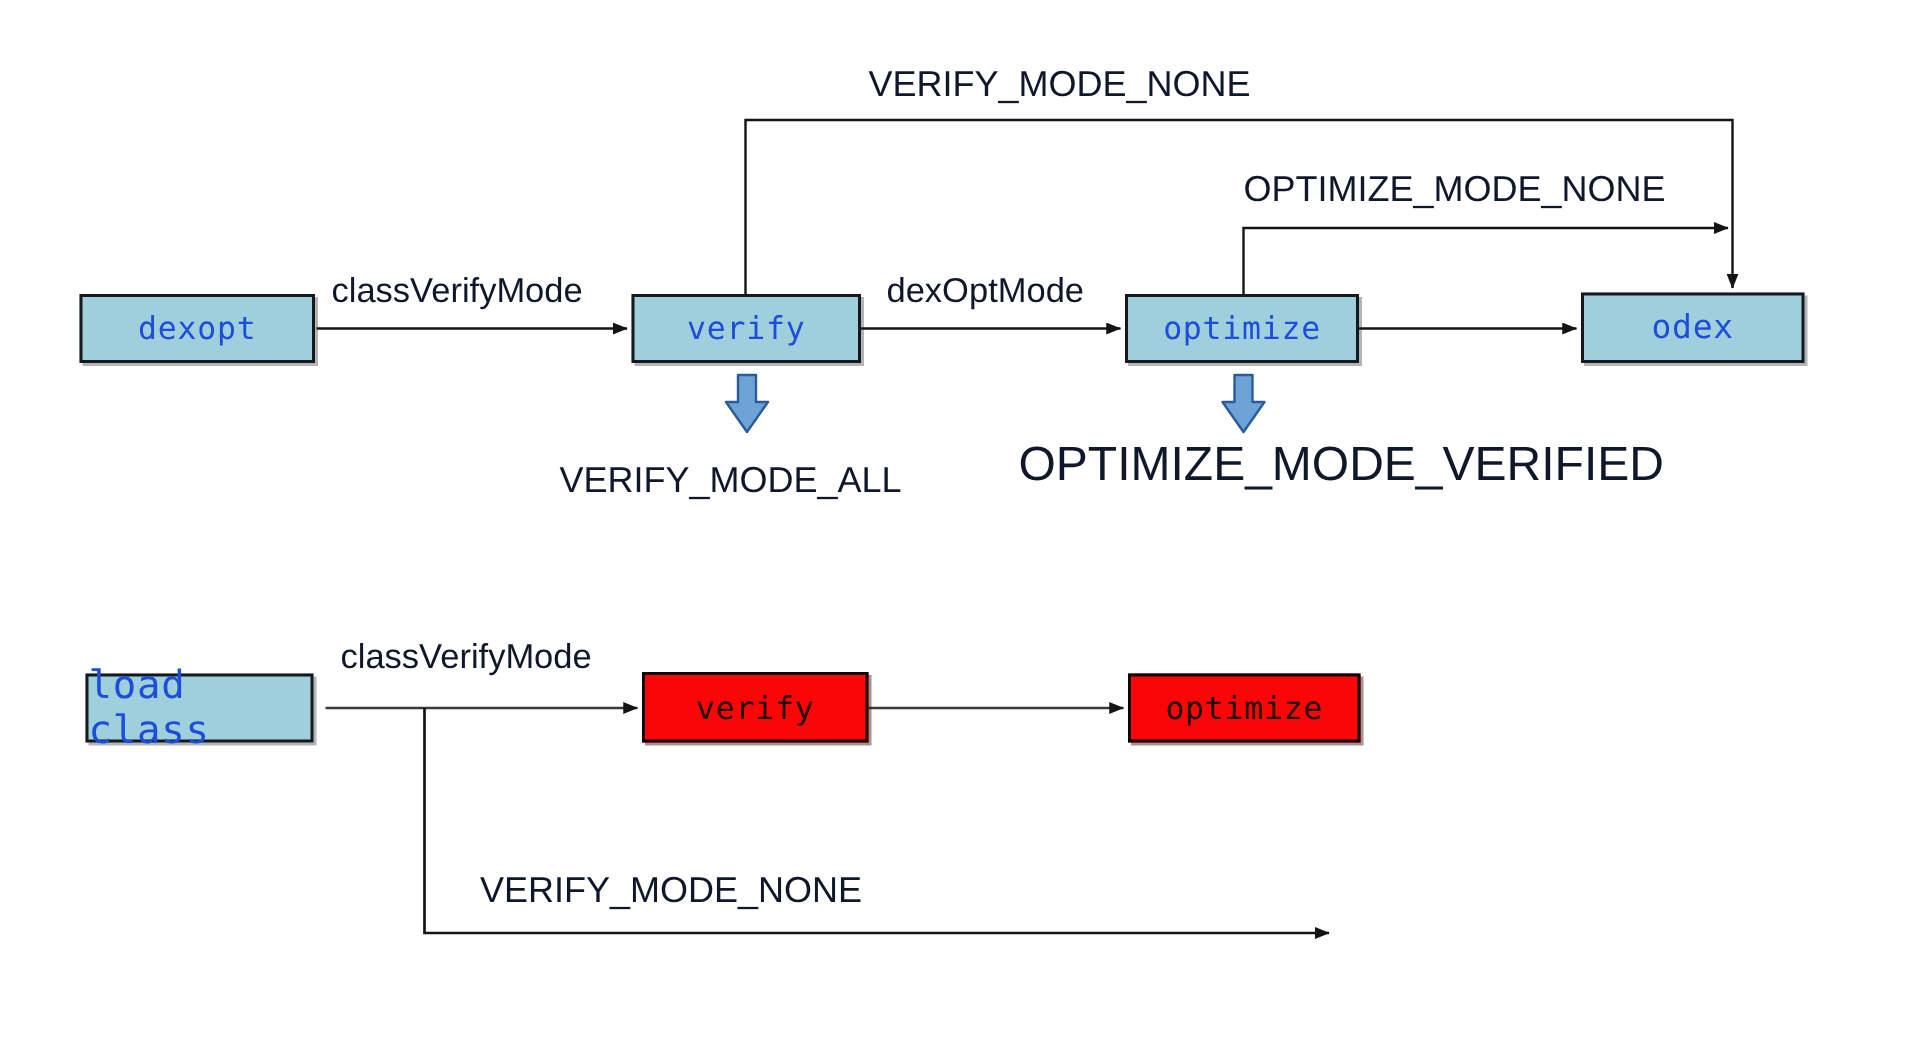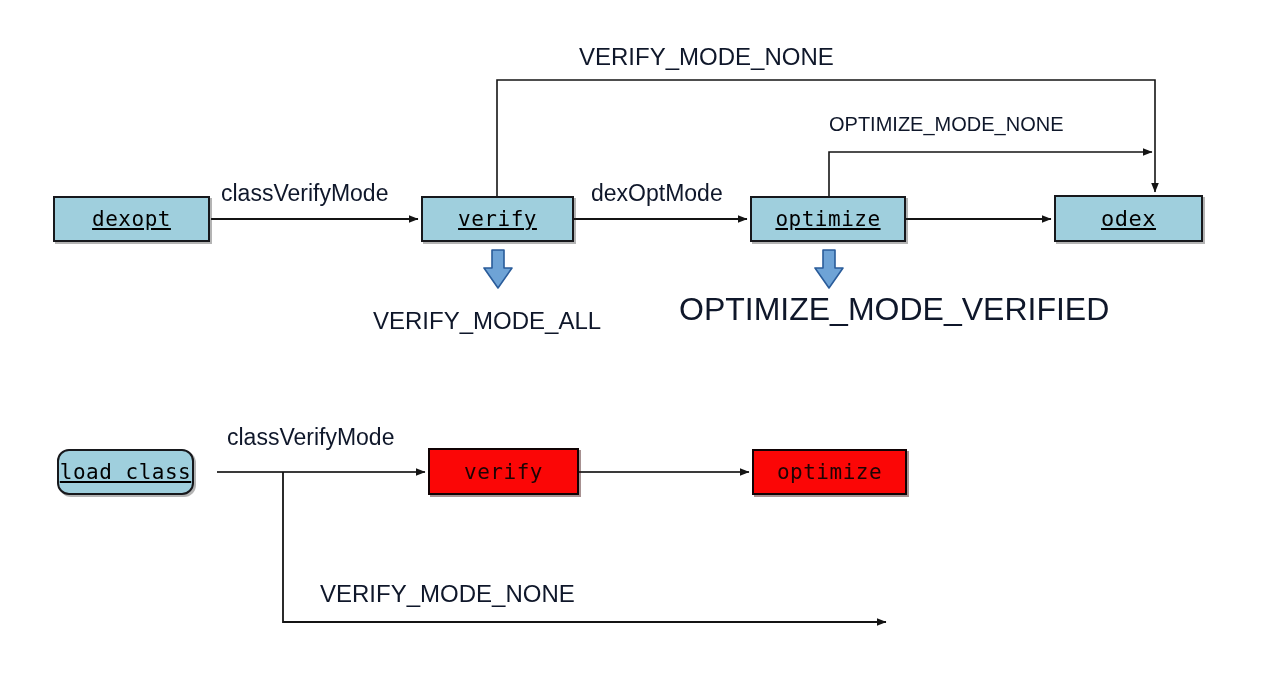--- a/index.html
+++ b/index.html
@@ -26,22 +26,21 @@
     border: 2px solid #17181c;
     display: flex;
     align-items: center;
     justify-content: center;
     font-family: "DejaVu Sans Mono", "Liberation Mono", monospace;
     letter-spacing: 0.5px;
     box-shadow: 2px 2px 0 rgba(40,40,40,0.35);
   }
   .node.blue {
     background: #9fcfdd;
-    color: #000000;
-    text-decoration: underline;
+    color: #1d4ed8;
   }
   .node.red {
     background: #fb0606;
     color: #1d0404;
     border-color: #100204;
     box-shadow: 2px 2px 0 rgba(60,10,10,0.45);
   }
   .label {
     position: absolute;
     white-space: nowrap;
@@ -113,33 +112,33 @@
   </div>
 
   <div class="label" style="left:591px; top:180px; font-size:23px;text-align:right;">
     <span>dexOptMode</span>
   </div>
 
   <div class="label mode" style="left:579px; top:43px; font-size:24px;">
     <span>VERIFY_MODE_NONE</span>
   </div>
 
-  <div class="label mode" style="left:829px; top:113px; font-size:20px;">
+  <div class="label mode" style="left:829px; top:113px; font-size:24px;">
     <span>OPTIMIZE_MODE_NONE</span>
   </div>
 
   <div class="label mode" style="left:373px; top:307px; font-size:24px;">
     <span>VERIFY_MODE_ALL</span>
   </div>
 
   <div class="label mode" style="left:679px; top:291px; font-size:32px;">
     <span>OPTIMIZE_MODE_VERIFIED</span>
   </div>
 
-  <div class="node blue" style="left:57px; top:449px; width:137px; height:46px; font-size:21px;border-radius:12px;">
+  <div class="node blue" style="left:57px; top:449px; width:152px; height:46px; font-size:26px;">
     <span>load class</span>
   </div>
 
   <div class="node red" style="left:428px; top:448px; width:151px; height:47px; font-size:21px;">
     <span>verify</span>
   </div>
 
   <div class="node red" style="left:752px; top:449px; width:155px; height:46px; font-size:21px;">
     <span>optimize</span>
   </div>

